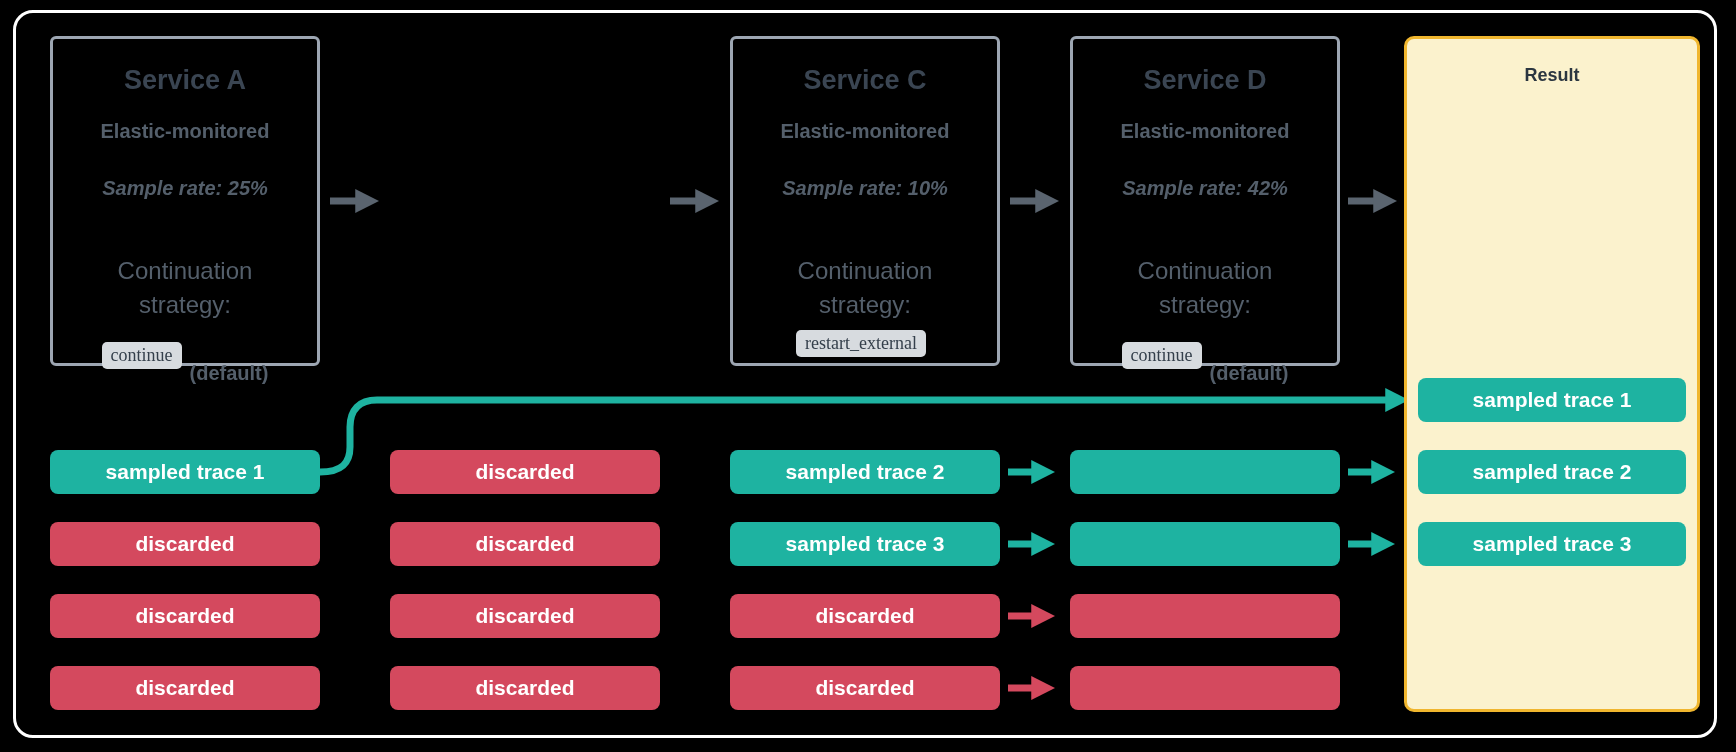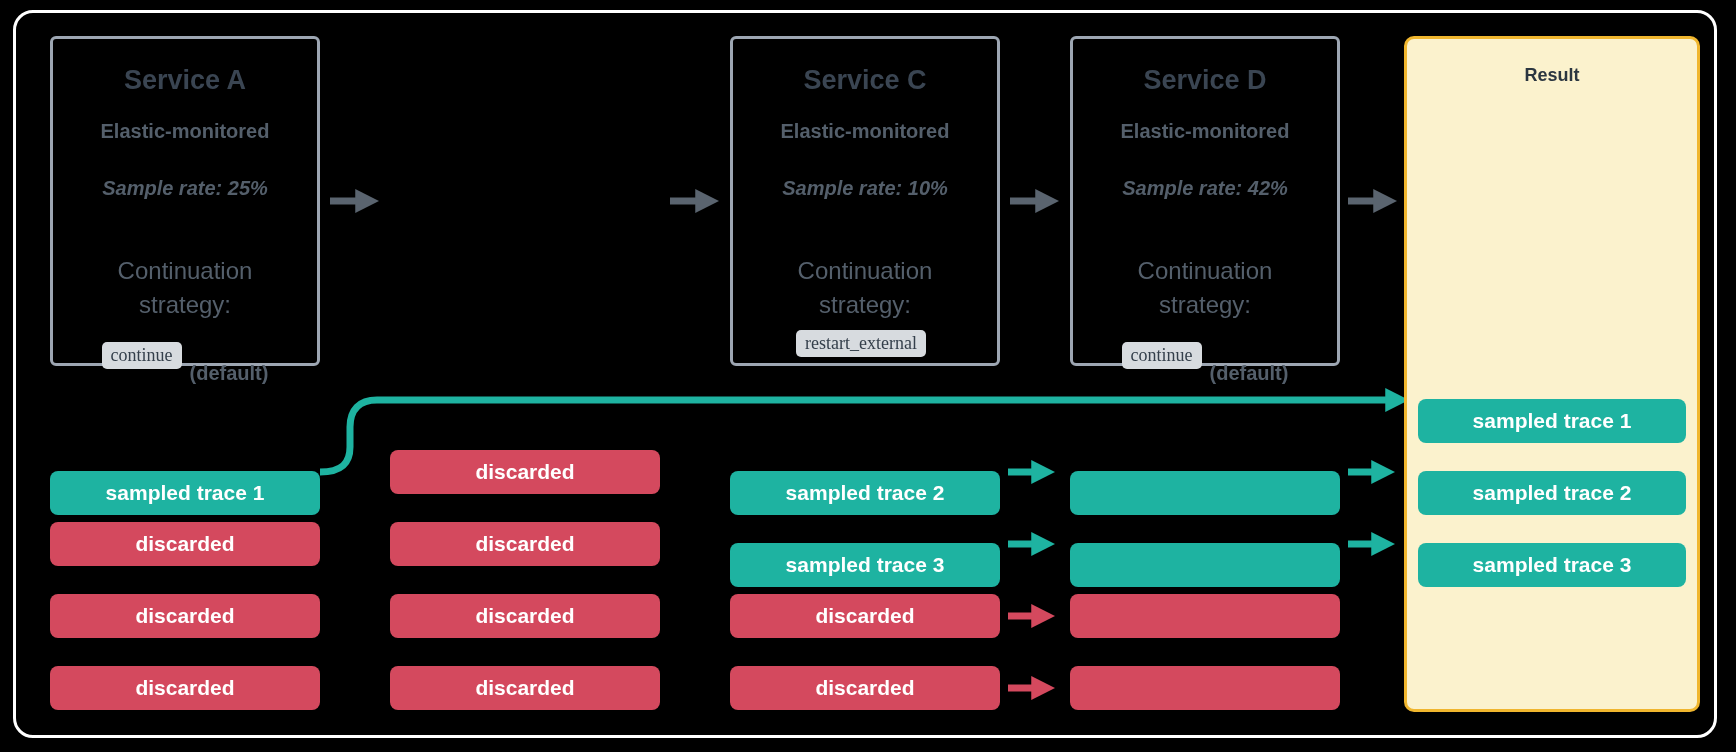--- a/index.html
+++ b/index.html
@@ -14,21 +14,21 @@
   .svc-rate{margin-top:34px;font-size:20px;font-weight:600;color:var(--body-text,#545F6B);font-style:italic;}
   .svc-cont{margin-top:54px;width:170px;font-size:24px;font-weight:400;line-height:1.4;color:var(--body-text,#545F6B);}
   .svc-code-row{margin-top:4px;display:flex;align-items:center;justify-content:center;gap:8px;}
   .code-chip{font-family:Liberation Serif, serif;font-size:18px;background:var(--code-bg,#D7DBDF);color:var(--code-text,#343F4B);padding:3px 9px;border-radius:5px;}
   .code-suffix{font-size:20px;font-weight:700;color:var(--body-text,#545F6B);margin-top:37px;}
 
   .result-box{position:absolute;left:1404px;top:36px;width:296px;height:676px;box-sizing:border-box;background:var(--result-bg,#FBF2CD);border:3px solid var(--result-border,#F0B62E);border-radius:10px;display:flex;flex-direction:column;align-items:center;}
   .result-title{margin-top:26px;font-size:18px;font-weight:700;color:var(--result-title,#2B3640);}
 
   .chip{position:absolute;height:44px;border-radius:8px;display:flex;align-items:center;justify-content:center;color:var(--chip-text,#fff);font-size:21px;font-weight:600;box-sizing:border-box;}
-  .chip[data-kind="sampled"]{background:var(--teal,#1EB3A1);margin-top:21px;}
+  .chip[data-kind="sampled"]{background:var(--teal,#1EB3A1);}
   .chip[data-kind="discarded"]{background:var(--red,#D4495E);}
 </style>
 </head>
 <body>
 
 <div id="canvas">
   <div class="frame"></div>
 
   <svg class="arrows" viewBox="0 0 1736 752">
     <defs>

